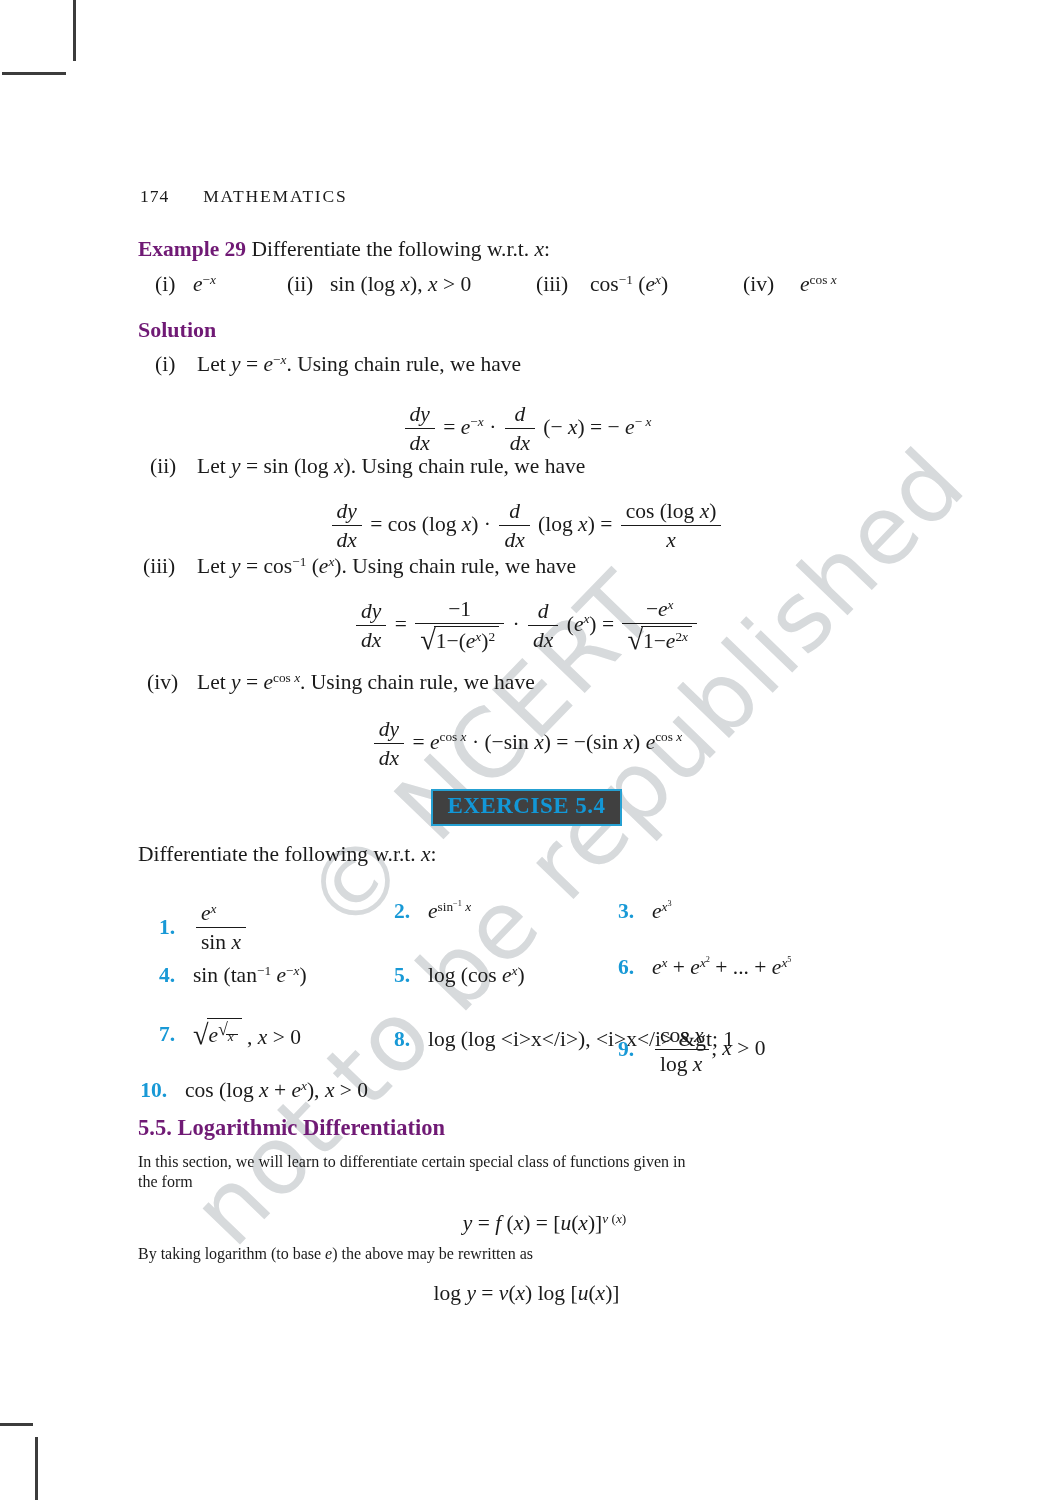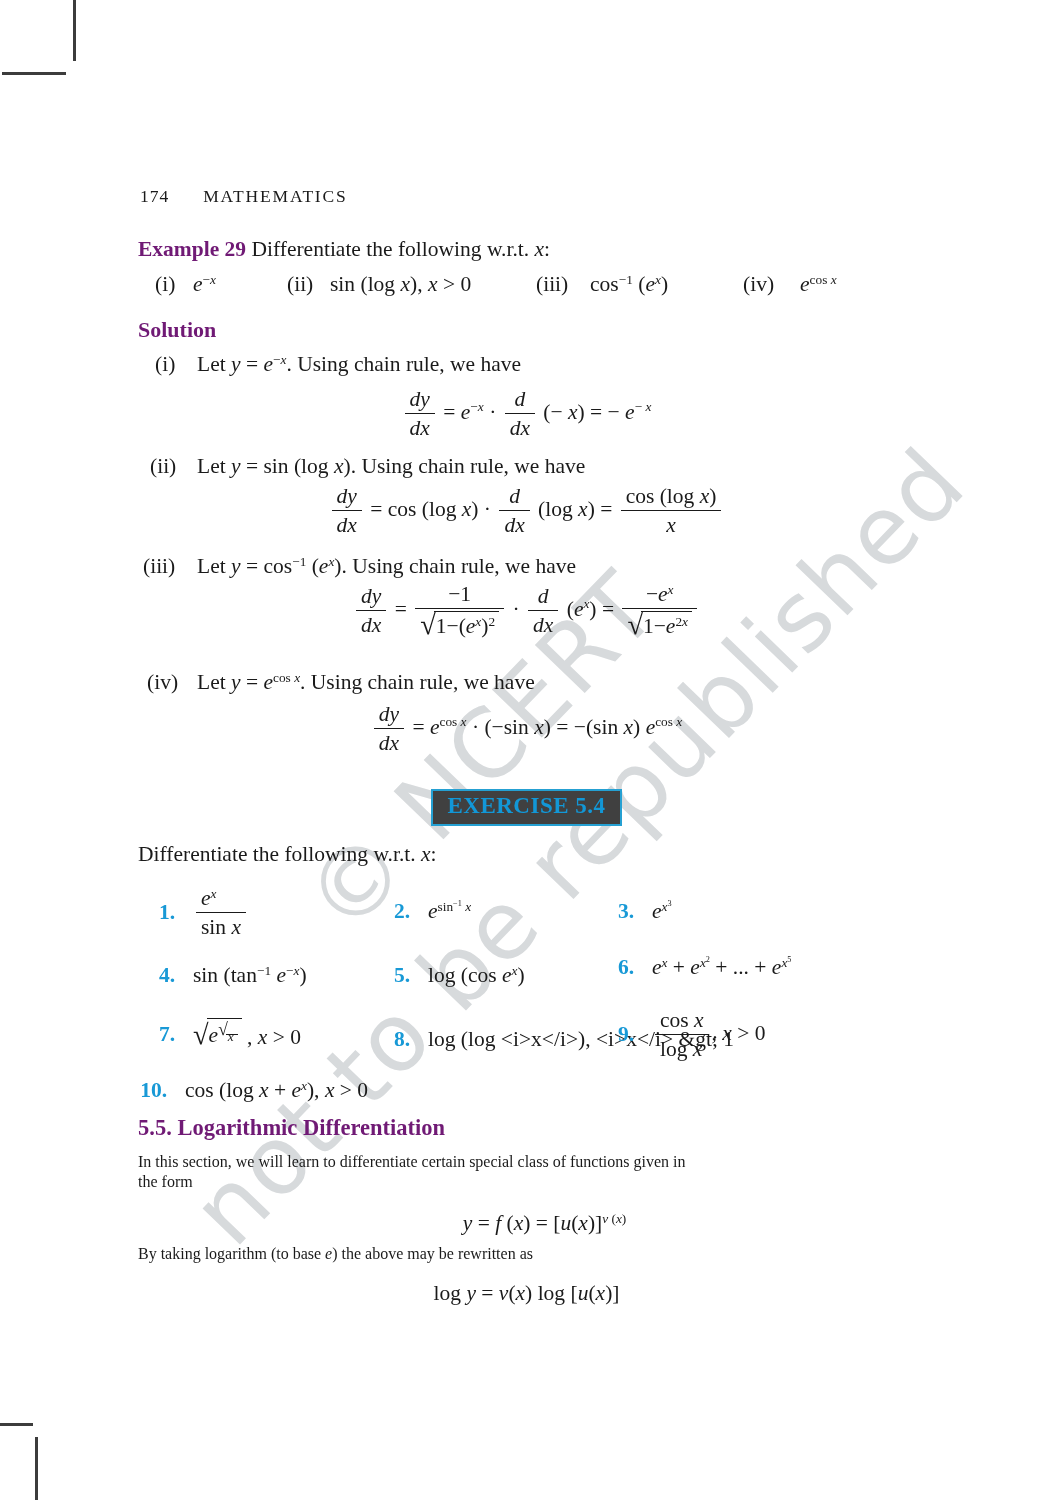--- a/index.html
+++ b/index.html
@@ -29,21 +29,21 @@
   .hdr { top:186px; left:140px; font-size:17.5px; letter-spacing:1px; }
   .hdr .subject { margin-left:34px; letter-spacing:1.8px; }
   
   .line { left:0; width:1050px; height:34px; font-size:21.5px; }
   .mk, .tx { position:absolute; top:0; white-space:nowrap; }
   
   .eq { left:138px; width:777px; text-align:center; font-size:21.5px; white-space:nowrap; }
   
   sup { font-size:0.62em; line-height:0; vertical-align:0.55em; }
   sup sup { vertical-align:0.6em; }
-  .fr { display:inline-block; vertical-align:middle; margin:0 3px; line-height:1.12; }
+  .fr { display:inline-block; vertical-align:middle; margin:15px 3px; line-height:1.12; }
   .fr > .n { display:block; padding:0 5px 2px; border-bottom:1.7px solid #1a1a1a; }
   .fr > .d { display:block; padding:2px 5px 0; }
   .sq { display:inline-flex; align-items:flex-end; }
   .rs { font-size:1.32em; line-height:0.92; margin-right:-2px; font-style:normal; }
   .ov { border-top:1.8px solid #1a1a1a; padding:2px 4px 0 2px; }
   
   .exbox { top:789px; left:138px; width:777px; text-align:center; }
   .exbox .inner {
     display:inline-block; background:#404040; border:2.5px solid #25a0d2;
     padding:2px 14px 5px; font-size:23px; font-weight:bold; color:#1297d6;

